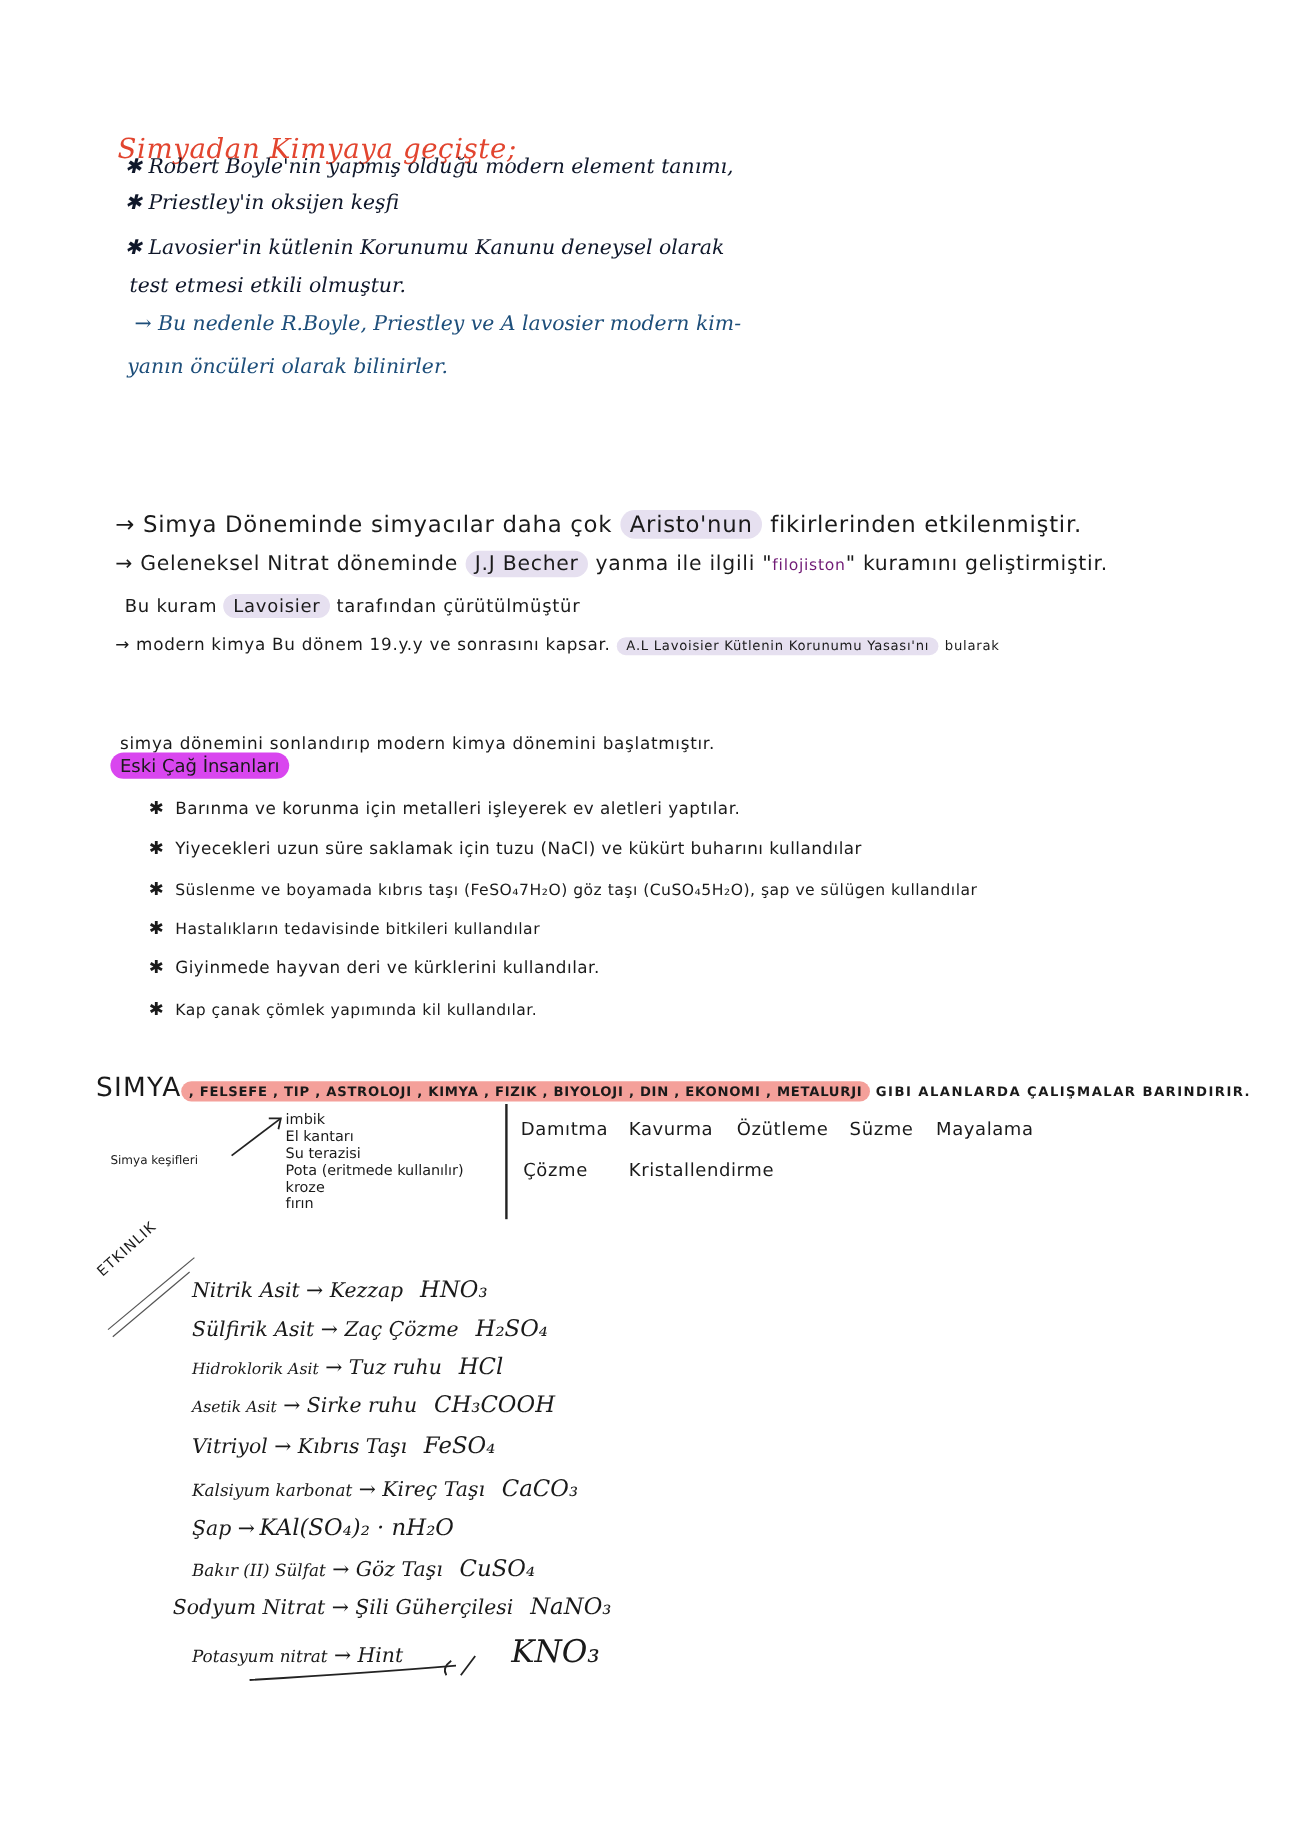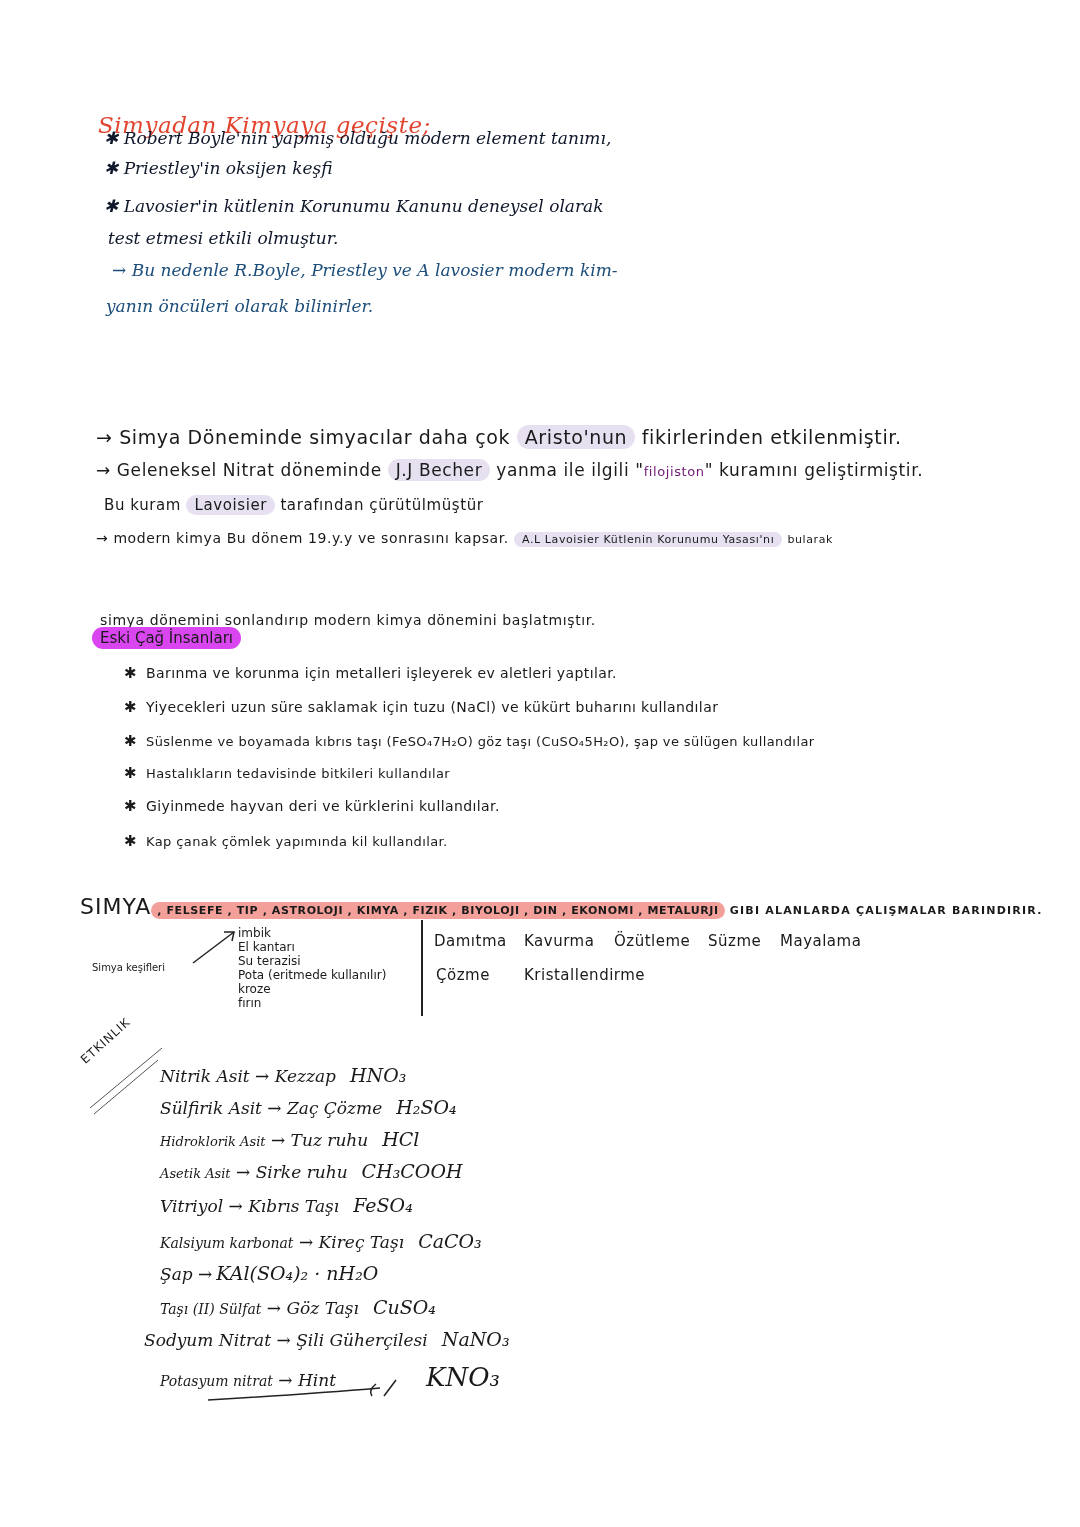--- a/index.html
+++ b/index.html
@@ -184,21 +184,21 @@
   <line x1="6" y1="68" x2="70" y2="14" stroke="#555" stroke-width="1"></line>
 </svg>
 
 <div class="abs act-line" style="left:160px; top:1064px;"><span>Nitrik Asit</span> <span>→</span> <span>Kezzap</span><span class="formula">HNO₃</span></div>
 <div class="abs act-line" style="left:160px; top:1096px;"><span>Sülfirik Asit</span> <span>→</span> <span>Zaç Çözme</span><span class="formula">H₂SO₄</span></div>
 <div class="abs act-line" style="left:160px; top:1128px;"><span style="font-size:13px;">Hidroklorik Asit</span> <span>→</span> <span>Tuz ruhu</span><span class="formula">HCl</span></div>
 <div class="abs act-line" style="left:160px; top:1160px;"><span style="font-size:13px;">Asetik Asit</span> <span>→</span> <span>Sirke ruhu</span><span class="formula">CH₃COOH</span></div>
 <div class="abs act-line" style="left:160px; top:1194px;"><span>Vitriyol</span> <span>→</span> <span>Kıbrıs Taşı</span><span class="formula">FeSO₄</span></div>
 <div class="abs act-line" style="left:160px; top:1230px;"><span style="font-size:14px;">Kalsiyum karbonat</span> <span>→</span> <span>Kireç Taşı</span><span class="formula">CaCO₃</span></div>
 <div class="abs act-line" style="left:160px; top:1262px;"><span>Şap</span> <span>→</span><span class="formula" style="margin-left:4px;margin-top:28px;">KAl(SO₄)₂ · nH₂O</span></div>
-<div class="abs act-line" style="left:160px; top:1296px;"><span style="font-size:14px;">Taşı (II) Sülfat</span> <span>→</span> <span>Göz Taşı</span><span class="formula">CuSO₄</span></div>
+<div class="abs act-line" style="left:160px; top:1296px;"><span style="font-size:14px;">Bakır (II) Sülfat</span> <span>→</span> <span>Göz Taşı</span><span class="formula">CuSO₄</span></div>
 <div class="abs act-line" style="left:144px; top:1328px;"><span>Sodyum Nitrat</span> <span>→</span> <span>Şili Güherçilesi</span><span class="formula">NaNO₃</span></div>
 <div class="abs act-line" style="left:160px; top:1362px;"><span style="font-size:14px;">Potasyum nitrat</span> <span>→</span> <span>Hint</span><span class="formula" style="margin-left:90px; font-size:26px;">KNO₃</span></div>
 
 <svg class="abs" style="left:200px; top:1370px;" width="220" height="36">
   <path d="M8 30 Q 110 24 180 18" fill="none" stroke="#222" stroke-width="1.5"></path>
   <path d="M176 14 Q 168 20 172 26" fill="none" stroke="#222" stroke-width="1.5"></path>
   <line x1="184" y1="26" x2="196" y2="10" stroke="#222" stroke-width="1.5"></line>
 </svg>
 
 </body></html>

